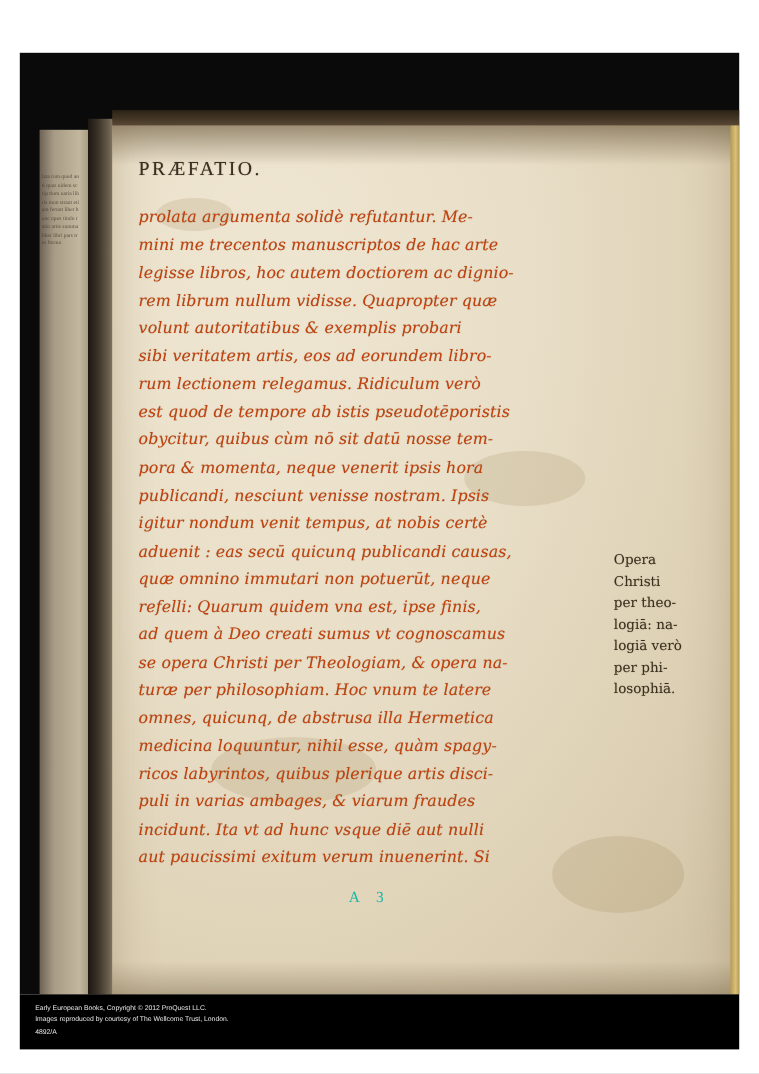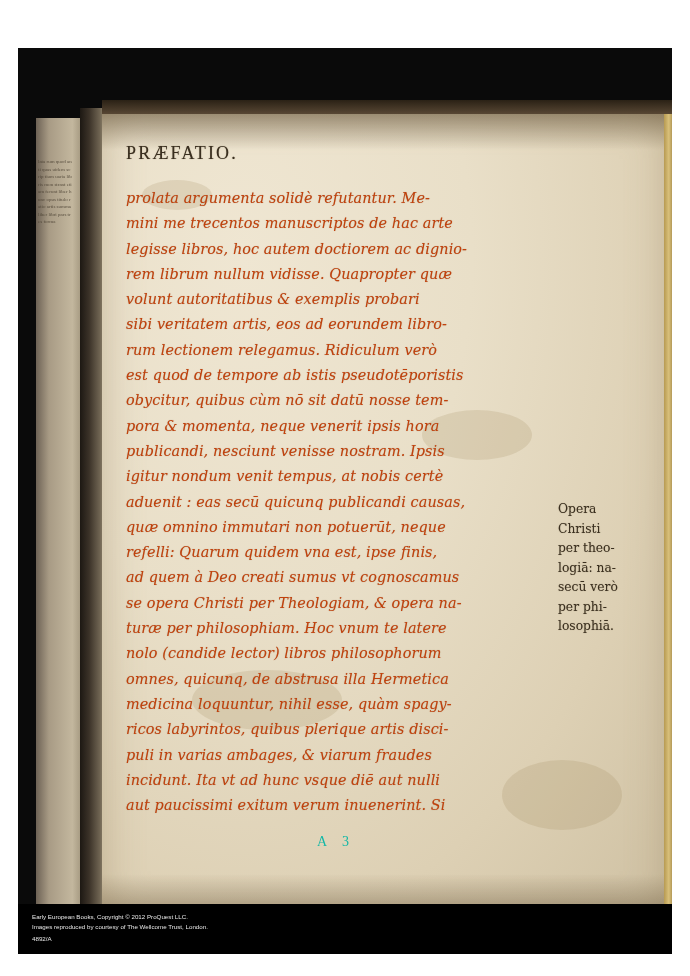--- a/index.html
+++ b/index.html
@@ -226,37 +226,36 @@
         <span class="ln">obycitur, quibus cùm nō sit datū nosse tem-</span>
         <span class="ln">pora &amp; momenta, neque venerit ipsis hora</span>
         <span class="ln">publicandi, nesciunt venisse nostram. Ipsis</span>
         <span class="ln">igitur nondum venit tempus, at nobis certè</span>
         <span class="ln">aduenit : eas secū quicunq publicandi causas,</span>
         <span class="ln">quæ omnino immutari non potuerūt, neque</span>
         <span class="ln">refelli: Quarum quidem vna est, ipse finis,</span>
         <span class="ln">ad quem à Deo creati sumus vt cognoscamus</span>
         <span class="ln">se opera Christi per Theologiam, &amp; opera na-</span>
         <span class="ln">turæ per philosophiam. Hoc vnum te latere</span>
-        <span class="ln">nolo (candide lector) libros philosophorum</span>
         <span class="ln">omnes, quicunq, de abstrusa illa Hermetica</span>
         <span class="ln">medicina loquuntur, nihil esse, quàm spagy-</span>
         <span class="ln">ricos labyrintos, quibus plerique artis disci-</span>
         <span class="ln">puli in varias ambages, &amp; viarum fraudes</span>
         <span class="ln">incidunt. Ita vt ad hunc vsque diē aut nulli</span>
         <span class="ln">aut paucissimi exitum verum inuenerint. Si</span>
       </div>
       <div class="signature">A 3</div>
     </div>
 
     <div class="margin-note">
       <span class="ln">Opera</span>
       <span class="ln">Christi</span>
       <span class="ln">per theo-</span>
       <span class="ln">logiā: na-</span>
-      <span class="ln">secū verò</span>
+      <span class="ln">logiā verò</span>
       <span class="ln">per phi-</span>
       <span class="ln">losophiā.</span>
     </div>
 
   </div>
 
   <div class="footer-bar">
     <span class="fl">Early European Books, Copyright © 2012 ProQuest LLC.</span>
     <span class="fl">Images reproduced by courtesy of The Wellcome Trust, London.</span>
     <span class="fl id">4892/A</span>

